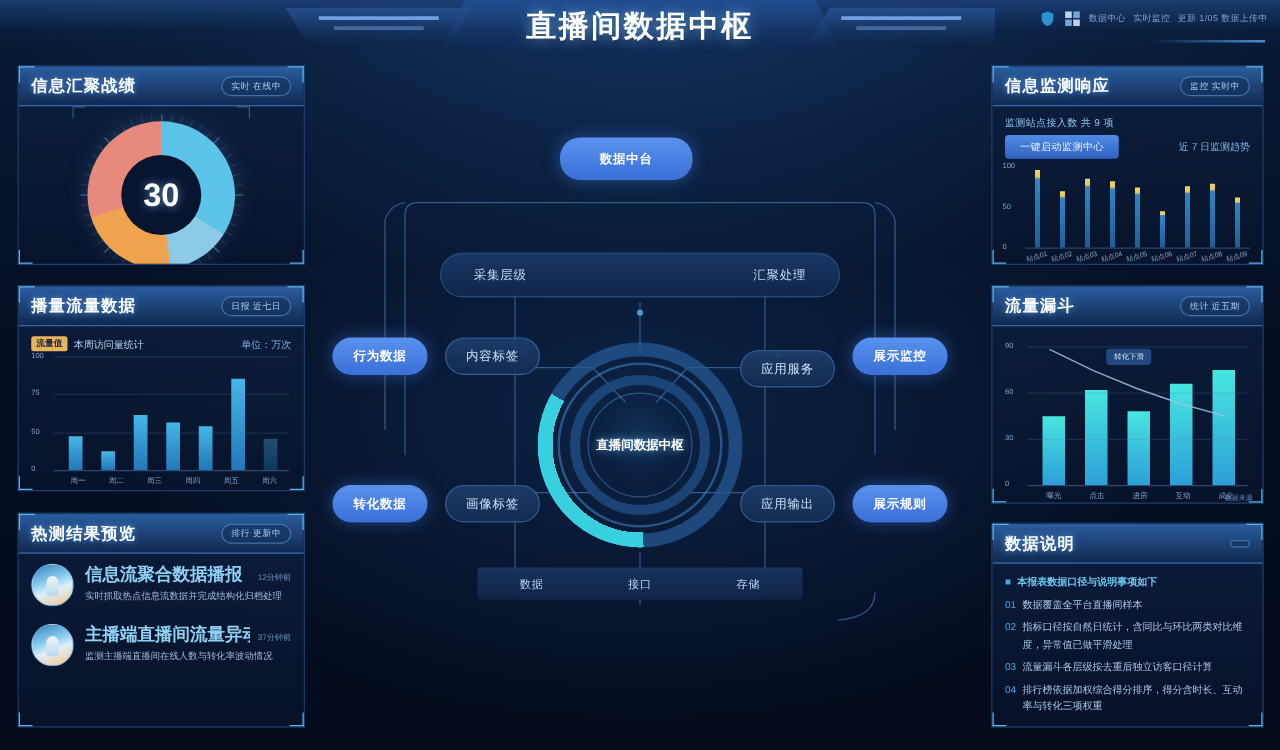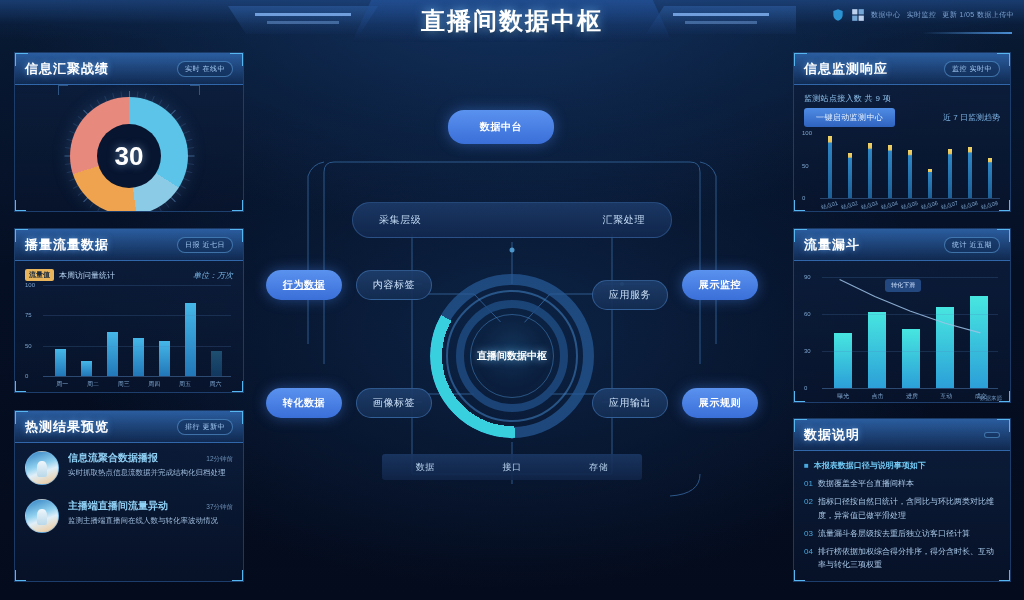--- a/index.html
+++ b/index.html
@@ -115,21 +115,21 @@
     width:64px; height:64px; border-radius:50%;
     background:#071530; display:flex; align-items:center; justify-content:center;
   }
   .donut-val { font-size:26px; font-weight:bold; color:#fff; text-shadow:0 0 8px rgba(160,210,255,.6); }
   .gauge-corner { position:absolute; width:10px; height:10px; border:1px solid rgba(96,156,220,.45); }
 
   
   .chart-legend { display:flex; justify-content:space-between; align-items:center; margin-bottom:4px; }
   .lg-left { display:flex; align-items:center; gap:5px; font-size:8px; color:#b7d4f2; }
   .lg-chip { font-size:7px; color:#1a2a3c; background:#e8b45c; border-radius:2px; padding:1px 4px; font-weight:bold; }
-  .lg-right { font-size:8px; color:#79b8e8;font-style:italic; }
+  .lg-right { font-size:8px; color:#79b8e8; }
 
   .plot { position:relative; height:92px; margin-left:18px; margin-right:2px; border-bottom:1px solid rgba(90,140,200,.45); }
   .ylab { position:absolute; left:-18px; font-size:6px; color:#7ea5cf; transform:translateY(-50%); }
   .gline { position:absolute; left:0; right:0; height:1px; background:rgba(80,130,190,.22); }
   .bars { position:absolute; left:4px; right:2px; bottom:0; top:0; display:flex; align-items:flex-end; justify-content:space-around; }
   .bar { width:11px; background:linear-gradient(180deg,#45b7e8,#2277b8); }
   .bar.dim { opacity:.35; }
   .xaxis { display:flex; justify-content:space-around; margin-left:22px; margin-right:2px; margin-top:3px; }
   .xaxis span { font-size:6px; color:#7ea5cf; white-space:nowrap; }
 
@@ -163,21 +163,21 @@
   .rank-item { display:flex; align-items:flex-start; gap:9px; margin-bottom:14px; }
   .avatar {
     width:34px; height:34px; border-radius:50%; flex:none; overflow:hidden; position:relative;
     background:linear-gradient(160deg,#2f7fc0 0%,#8fd0ef 42%,#dfeff8 60%,#f2c48a 100%);
     border:1px solid rgba(120,180,230,.5);
   }
   .avatar .fig { position:absolute; left:34%; top:28%; width:32%; height:50%;
     background:linear-gradient(180deg,#eef6fb,#b9d8ea); border-radius:40% 40% 20% 20%; }
   .rank-body { flex:1; min-width:0; }
   .rank-top { display:flex; justify-content:space-between; align-items:baseline; gap:6px; }
-  .rank-title { font-size:10px; color:#8fd0f5; font-weight:bold; white-space:nowrap; overflow:hidden; }
+  .rank-title { font-size:14px; color:#8fd0f5; font-weight:bold; white-space:nowrap; overflow:hidden; }
   .rank-meta { font-size:6.5px; color:#6f93bb; white-space:nowrap; }
   .rank-desc { font-size:7.5px; color:#9dbada; margin-top:3px; line-height:1.4; }
 
   
   .note-line { font-size:8px; line-height:1.65; color:#a9c8e8; margin-bottom:5px; display:flex; gap:5px; }
   .note-line .nidx { color:#49a8e0; flex:none; }
   .note-line.head .ntxt { color:#6fc7f2; font-weight:bold; }
 
   
   .center { position:absolute; left:252px; top:44px; width:520px; height:540px; }
@@ -559,21 +559,21 @@
     </g>
   </svg>
 
   <div class="node primary" style="left:196px; top:66px; width:106px; height:34px;text-align:right;">数据中台</div>
 
   <div class="node wide" style="left:100px; top:158px; width:320px; height:36px;">
     <span>采集层级</span>
     <span>汇聚处理</span>
   </div>
 
-  <div class="node primary" style="left:14px; top:226px; width:76px; height:30px;text-decoration:underline;">行为数据</div>
+  <div class="node primary" style="left:14px; top:226px; width:76px; height:30px;">行为数据</div>
   <div class="node secondary" style="left:104px; top:226px; width:76px; height:30px;">内容标签</div>
   <div class="node secondary" style="left:340px; top:226px; width:76px; height:30px;margin-top:10px;">应用服务</div>
   <div class="node primary" style="left:430px; top:226px; width:76px; height:30px;">展示监控</div>
 
   <div class="node primary" style="left:14px; top:344px; width:76px; height:30px;">转化数据</div>
   <div class="node secondary" style="left:104px; top:344px; width:76px; height:30px;">画像标签</div>
   <div class="node secondary" style="left:340px; top:344px; width:76px; height:30px;">应用输出</div>
   <div class="node primary" style="left:430px; top:344px; width:76px; height:30px;">展示规则</div>
 
   <div class="hub">

